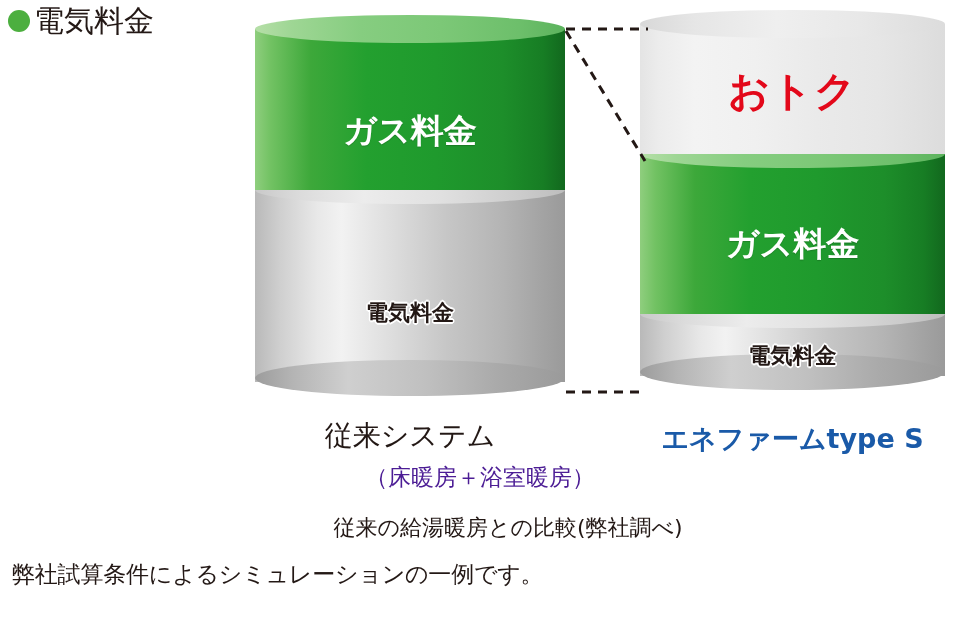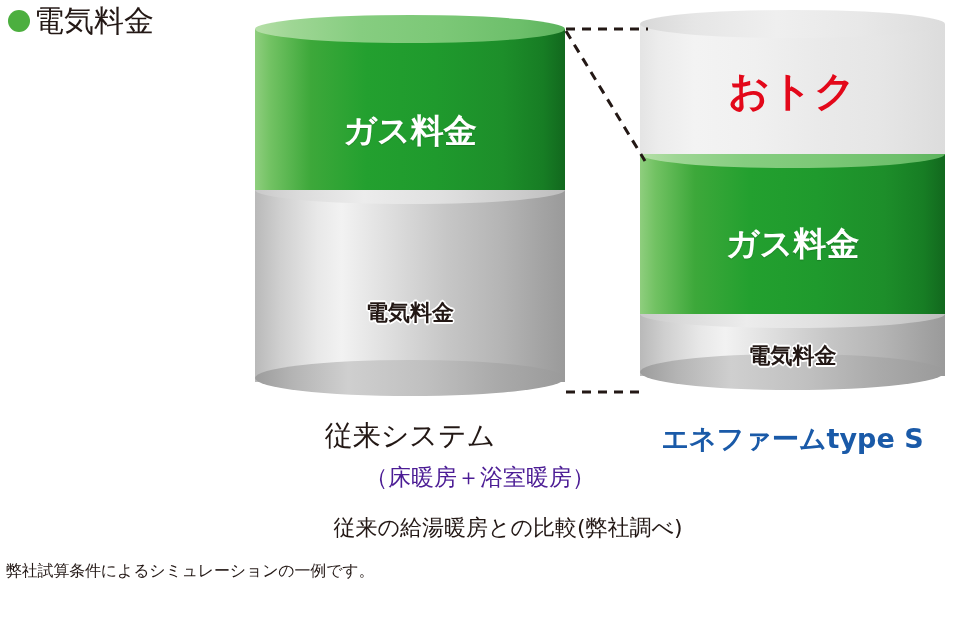--- a/index.html
+++ b/index.html
@@ -103,23 +103,23 @@
     font-size:23px;color:#4c1d95;line-height:1;white-space:nowrap;
   }
   .sub2{
     position:absolute;left:0;width:960px;text-align:center;
     font-family:"DejaVu Sans","Liberation Sans",sans-serif;
     font-size:22px;color:#231815;line-height:1;white-space:nowrap;
   }
 
   
   .foot{
-    position:absolute;left:6px;
+    position:absolute;left:12px;
     font-family:"DejaVu Sans","Liberation Sans",sans-serif;
-    font-size:16px;color:#231815;line-height:1;white-space:nowrap;
+    font-size:23px;color:#231815;line-height:1;white-space:nowrap;
     letter-spacing:-0.2px;
   }
 </style>
 </head>
 <body>
 
 <div id="root">
 
   <div class="title-row">
     <span class="title-bullet"></span>

